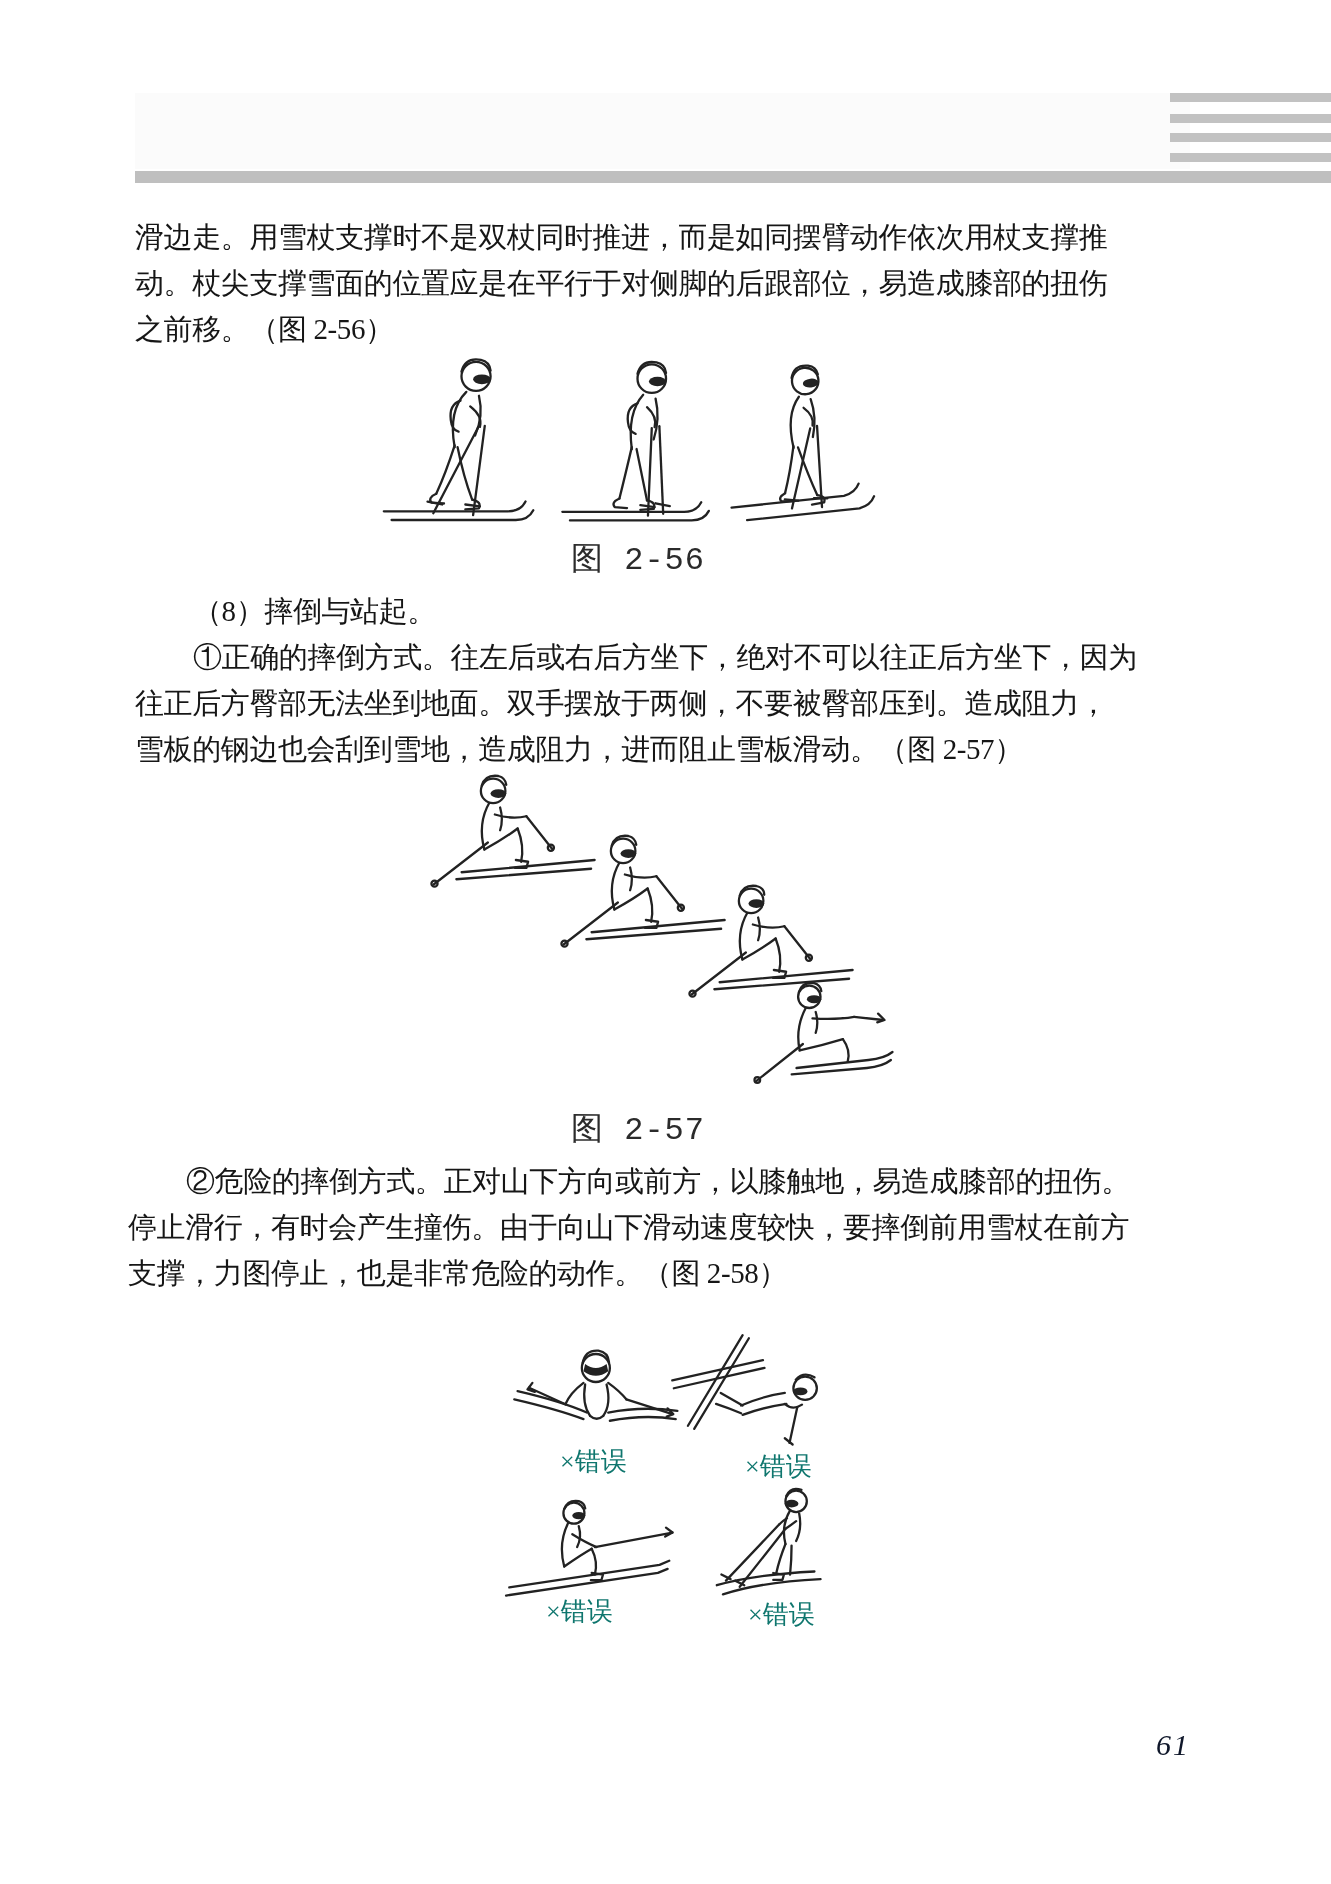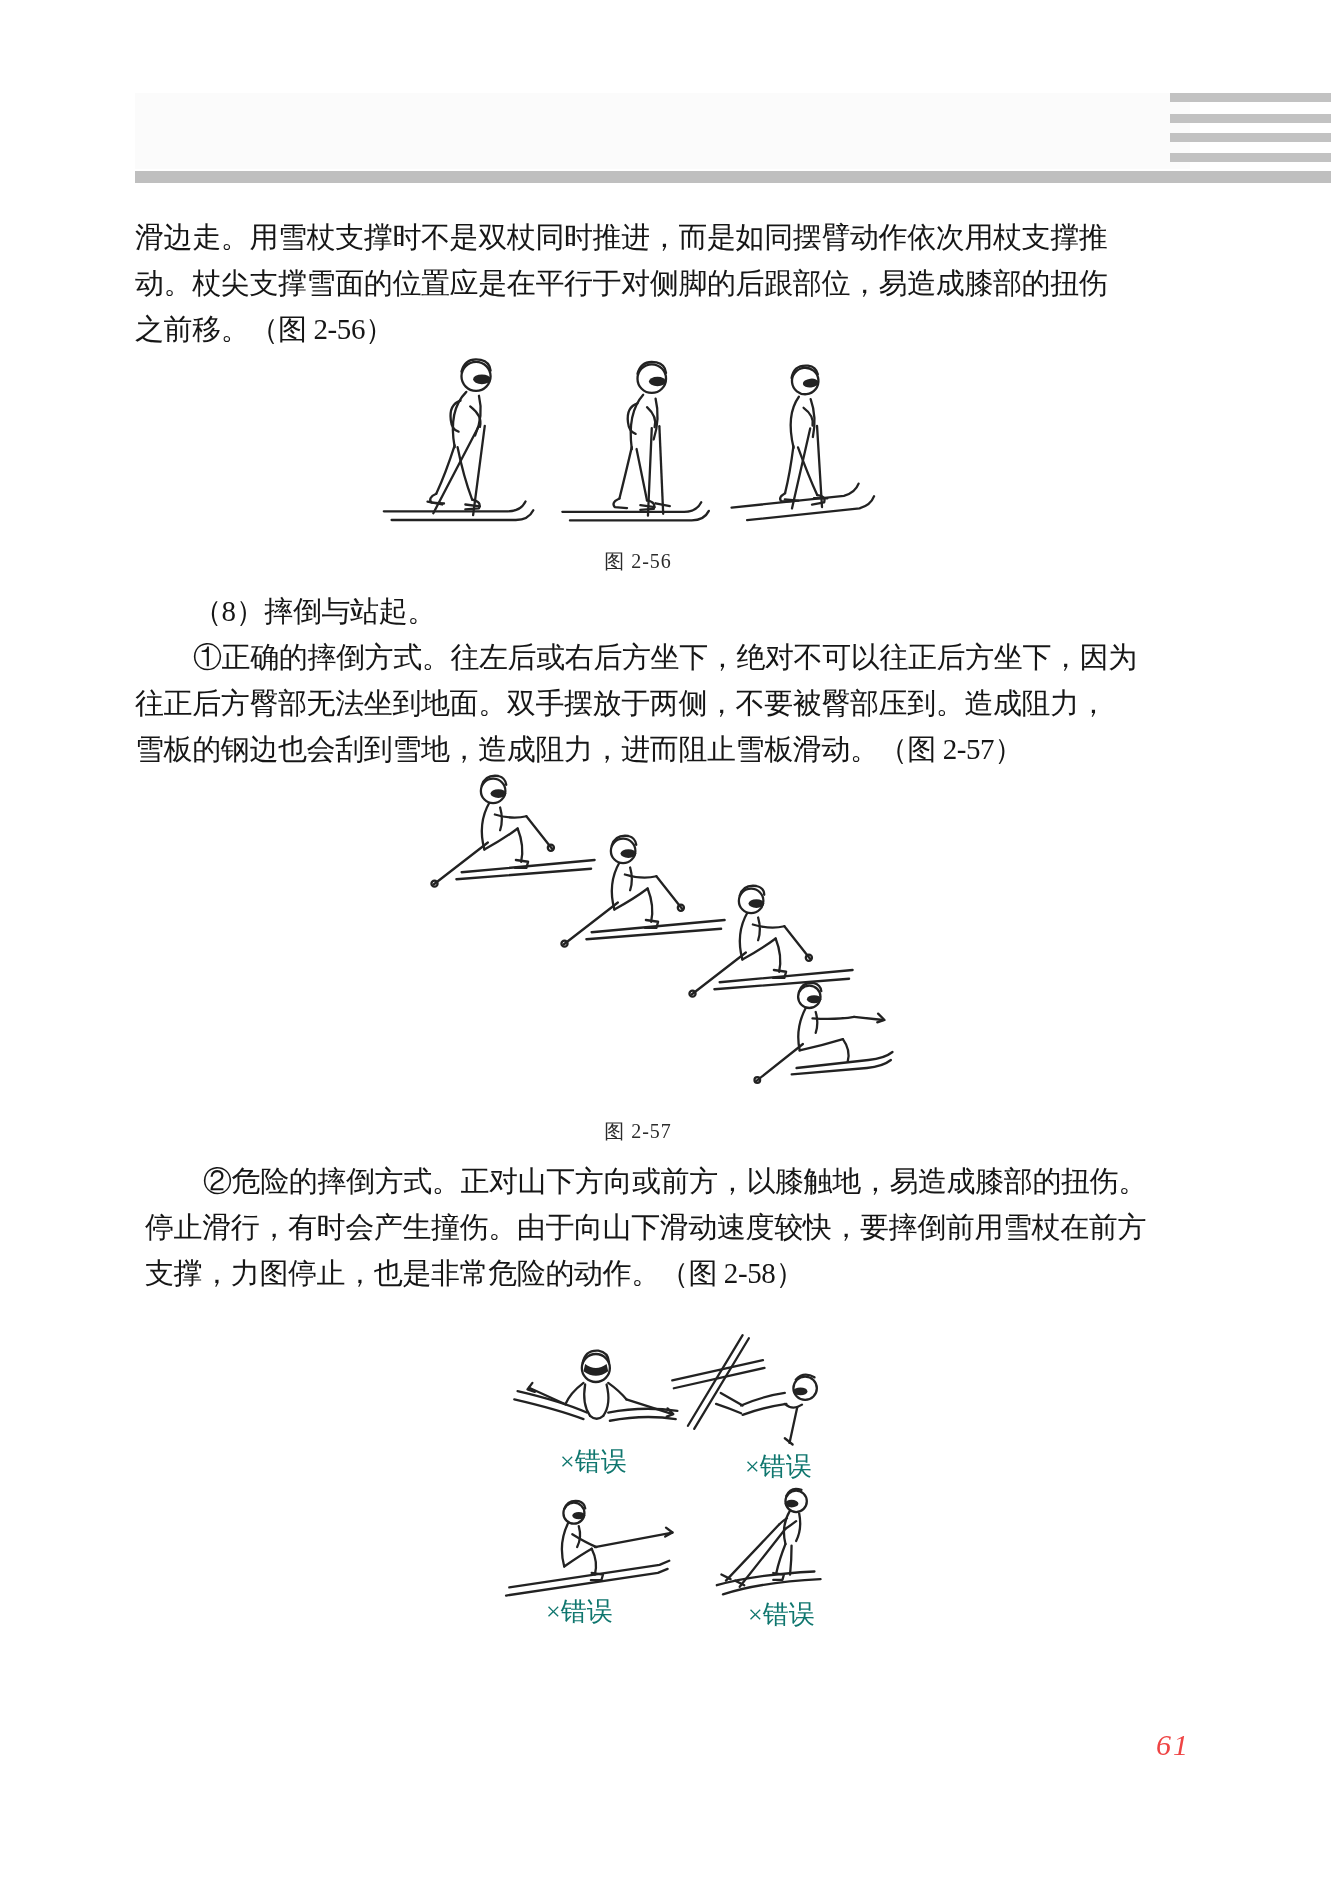--- a/index.html
+++ b/index.html
@@ -11,25 +11,26 @@
   .abs { position:absolute; }
   .band { background:#fbfbfb; }
   .bar  { background:#c2c2c2; }
   .rule { background:#bfbfbf; }
   .bodyline {
     font-size:29px; line-height:46px; height:46px;
     white-space:nowrap; letter-spacing:-0.4px; color:#161616;
   }
   .indent { padding-left:58px; }
   .caption {
-    font-size:20px; line-height:30px; text-align:center; color:#2b2b2b;
+    font-size:32px; line-height:30px; text-align:center; color:#2b2b2b;
     letter-spacing:1px;
+    font-family:Liberation Mono, monospace;
   }
   .errlabel { font-size:26px; line-height:28px; color:#0f766e; white-space:nowrap; }
-  .pagenum { font-size:30px; font-style:italic; color:#ef4444; letter-spacing:2px; }
+  .pagenum { font-size:30px; font-style:italic; color:#0f172a; letter-spacing:2px; }
   svg.sk { position:absolute; overflow:visible; }
   svg.sk * { vector-effect:non-scaling-stroke; }
 </style>
 </head>
 <body>
 
 <div class="page">
 
   <div class="abs band" style="left:135px; top:93px; width:1055px; height:76px;"></div>
   <div class="abs bar" style="left:1170px; top:93px;  width:161px; height:9px;"></div>
@@ -185,21 +186,21 @@
       <path d="M80 58 Q110 60 132 56"></path>
       <path d="M132 56 L168 60"></path>
         <path d="M162 52 l8 8 -9 3"></path>
       <circle cx="76" cy="31" r="14" fill="#fff"></circle>
       <ellipse cx="82" cy="34" rx="9" ry="5" fill="#222" stroke="none"></ellipse>
       <path d="M63 25 Q67 12 82 14 Q90 16 91 24"></path>
     </g>
   </svg>
   <div class="abs caption" style="left:135px; top:1116px; width:1006px;">图 2-57</div>
 
-  <div class="abs" style="left:145px; top:1158px; width:1020px;">
+  <div class="abs" style="left:128px; top:1158px; width:1020px;">
     <div class="bodyline indent">②危险的摔倒方式。正对山下方向或前方，以膝触地，易造成膝部的扭伤。</div>
     <div class="bodyline">停止滑行，有时会产生撞伤。由于向山下滑动速度较快，要摔倒前用雪杖在前方</div>
     <div class="bodyline">支撑，力图停止，也是非常危险的动作。（图 2-58）</div>
   </div>
 
   <svg class="sk" style="left:505px; top:1340px;" width="185" height="103" viewBox="0 0 210 125">
     <g fill="none" stroke="#222" stroke-width="2.3" stroke-linecap="round" stroke-linejoin="round">
       <path d="M8 62 Q60 74 92 88"></path>
       <path d="M4 72 Q56 84 88 96"></path>
       <path d="M118 88 Q160 80 202 86"></path>

